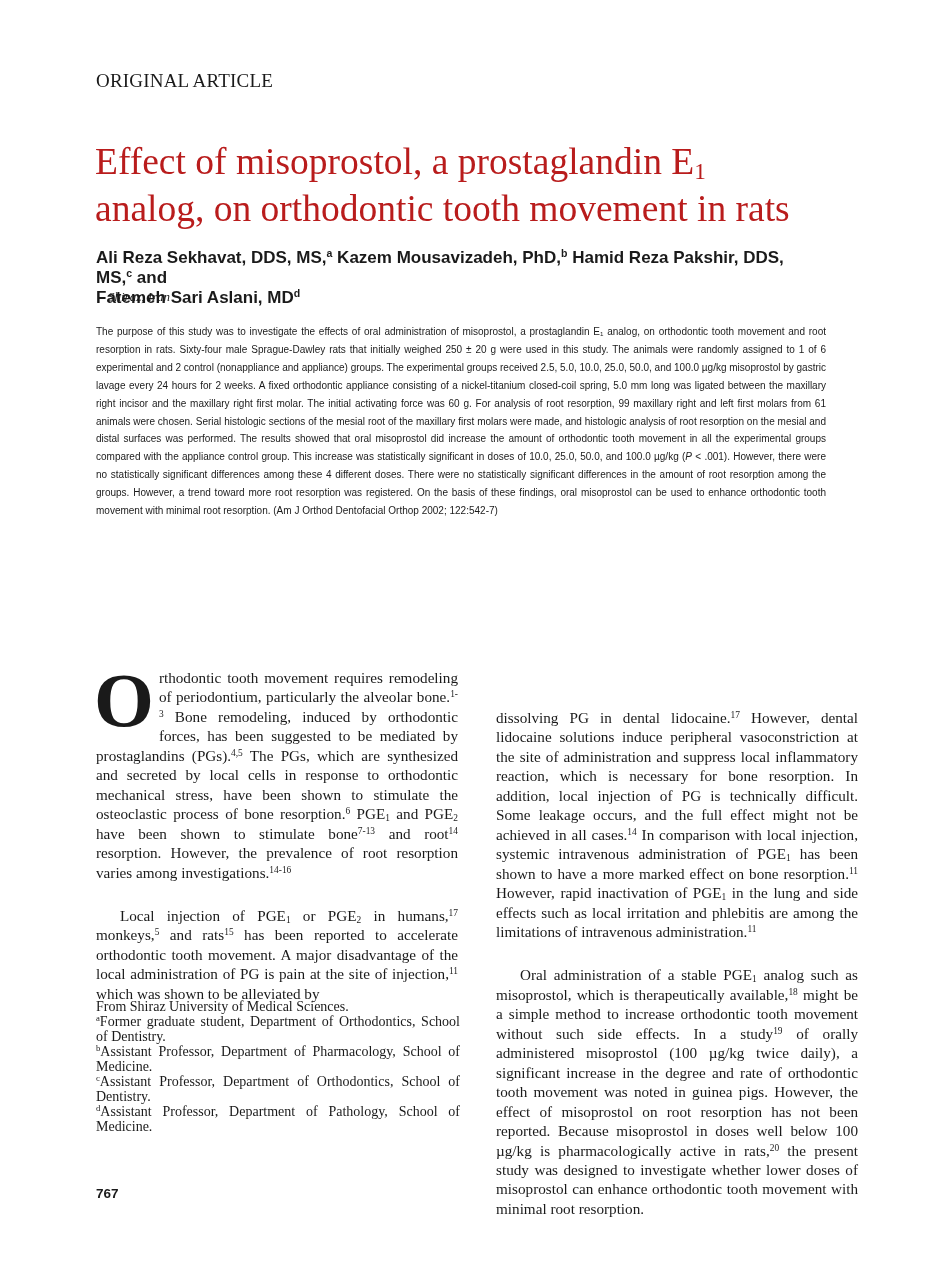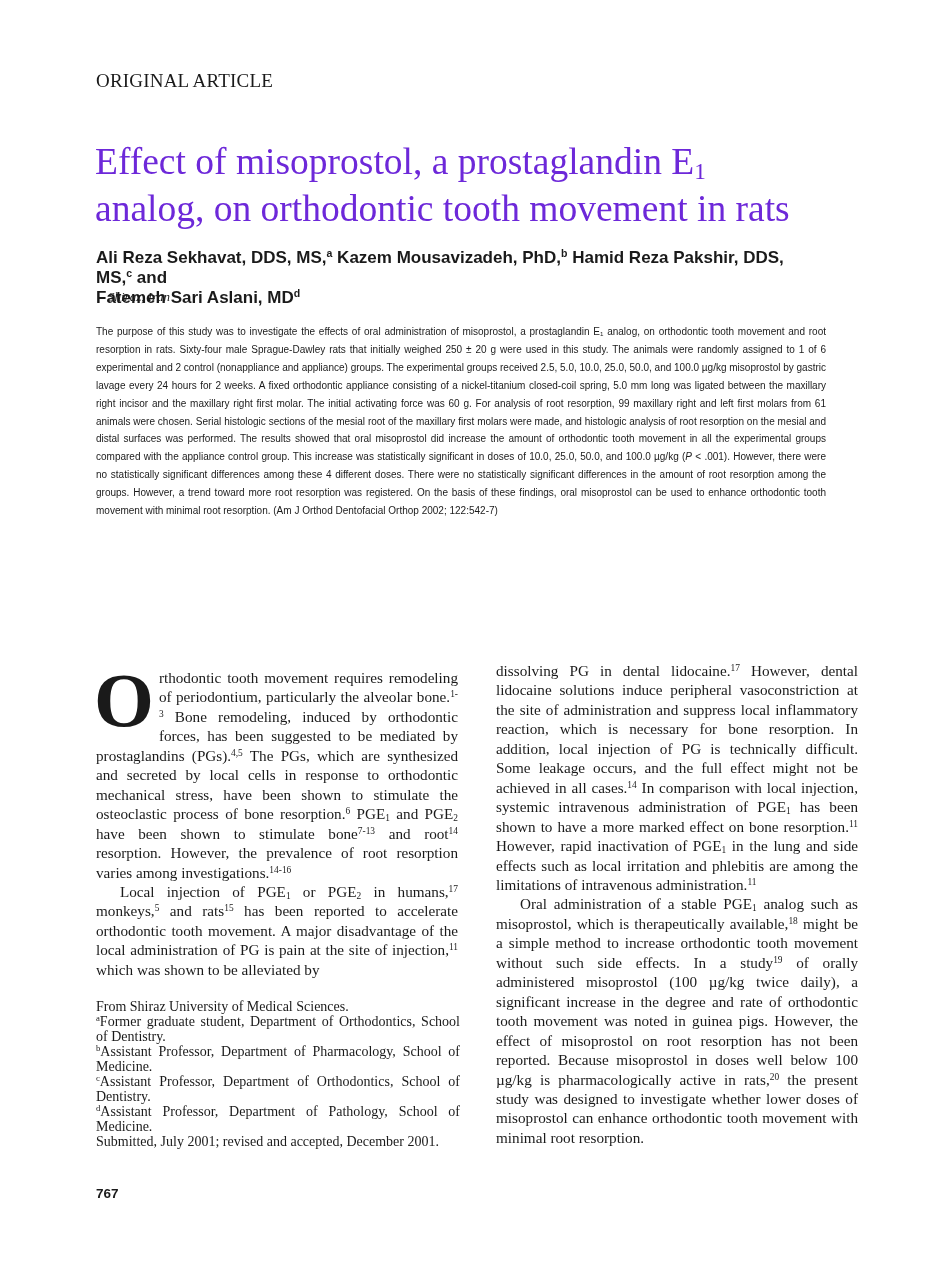--- a/index.html
+++ b/index.html
@@ -1,31 +1,31 @@
 <!DOCTYPE html>
 <html><head>
 <meta charset="utf-8">
 <style>
   html, body { margin: 0; padding: 0; background: #ffffff; }
   body { width: 950px; height: 1272px; position: relative; overflow: hidden; color: #1a1a1a; }
   .serif { font-family: Liberation Serif, serif; }
   .sans { font-family: "Liberation Sans", "DejaVu Sans", sans-serif; }
 
   #section-label { position: absolute; left: 96px; top: 70px; font-size: 19px; letter-spacing: 0.2px; }
-  #title { position: absolute; left: 95px; top: 138px; width: 780px; font-size: 37.5px; line-height: 47px; font-weight: normal; margin: 0; color: #6d28d9; }
+  #title { position: absolute; left: 95px; top: 138px; width: 780px; font-size: 37.5px; line-height: 47px; font-weight: normal; margin: 0; color: #b91c1c; }
   #authors { position: absolute; left: 96px; top: 248px; width: 700px; font-size: 17px; line-height: 20px; font-weight: bold; }
   #location { position: absolute; left: 108px; top: 289px; font-size: 13px; font-style: italic; }
 
   #abstract { position: absolute; left: 96px; top: 323px; width: 730px; font-size: 10px; line-height: 17.9px; text-align: justify; margin: 0; }
 
   .col { position: absolute; width: 362px; font-size: 15.2px; line-height: 19.45px; text-align: justify; }
   #col-left { left: 96px; top: 668px; }
-  #col-right { left: 496px; top: 661px; }
+  #col-right { left: 496px; top: 708px; }
   .col p { margin: 0; }
-  .col p.indent { text-indent: 24px; }
+  .col p.indent { text-indent: 24px; margin-top: 24px; }
 
   .dropcap { float: left; font-size: 77px; line-height: 58px; font-weight: bold; margin: 3px 5px 0 -2px; padding: 0; }
 
   sup { font-size: 0.62em; line-height: 0; vertical-align: 0.55em; }
   sub { font-size: 0.62em; line-height: 0; vertical-align: -0.22em; }
 
   #footnotes { position: absolute; left: 96px; top: 999px; width: 364px; font-size: 14px; line-height: 15px; }
   #footnotes div { text-align: justify; }
   #page-number { position: absolute; left: 96px; top: 1186px; font-size: 13.5px; font-weight: bold; }
 </style>
@@ -51,16 +51,15 @@
   <p>dissolving PG in dental lidocaine.<sup>17</sup> However, dental lidocaine solutions induce peripheral vasoconstriction at the site of administration and suppress local inflammatory reaction, which is necessary for bone resorption. In addition, local injection of PG is technically difficult. Some leakage occurs, and the full effect might not be achieved in all cases.<sup>14</sup> In comparison with local injection, systemic intravenous administration of PGE<sub>1</sub> has been shown to have a more marked effect on bone resorption.<sup>11</sup> However, rapid inactivation of PGE<sub>1</sub> in the lung and side effects such as local irritation and phlebitis are among the limitations of intravenous administration.<sup>11</sup></p>
   <p class="indent">Oral administration of a stable PGE<sub>1</sub> analog such as misoprostol, which is therapeutically available,<sup>18</sup> might be a simple method to increase orthodontic tooth movement without such side effects. In a study<sup>19</sup> of orally administered misoprostol (100 µg/kg twice daily), a significant increase in the degree and rate of orthodontic tooth movement was noted in guinea pigs. However, the effect of misoprostol on root resorption has not been reported. Because misoprostol in doses well below 100 µg/kg is pharmacologically active in rats,<sup>20</sup> the present study was designed to investigate whether lower doses of misoprostol can enhance orthodontic tooth movement with minimal root resorption.</p>
 </div>
 
 <div id="footnotes" class="serif">
   <div>From Shiraz University of Medical Sciences.</div>
   <div><sup>a</sup>Former graduate student, Department of Orthodontics, School of Dentistry.</div>
   <div><sup>b</sup>Assistant Professor, Department of Pharmacology, School of Medicine.</div>
   <div><sup>c</sup>Assistant Professor, Department of Orthodontics, School of Dentistry.</div>
   <div><sup>d</sup>Assistant Professor, Department of Pathology, School of Medicine.</div>
-  <div>Submitted, July 2001; revised and accepted, December 2001.</div>
 </div>
 
 <div id="page-number" class="sans">767</div>
 
 </body></html>

